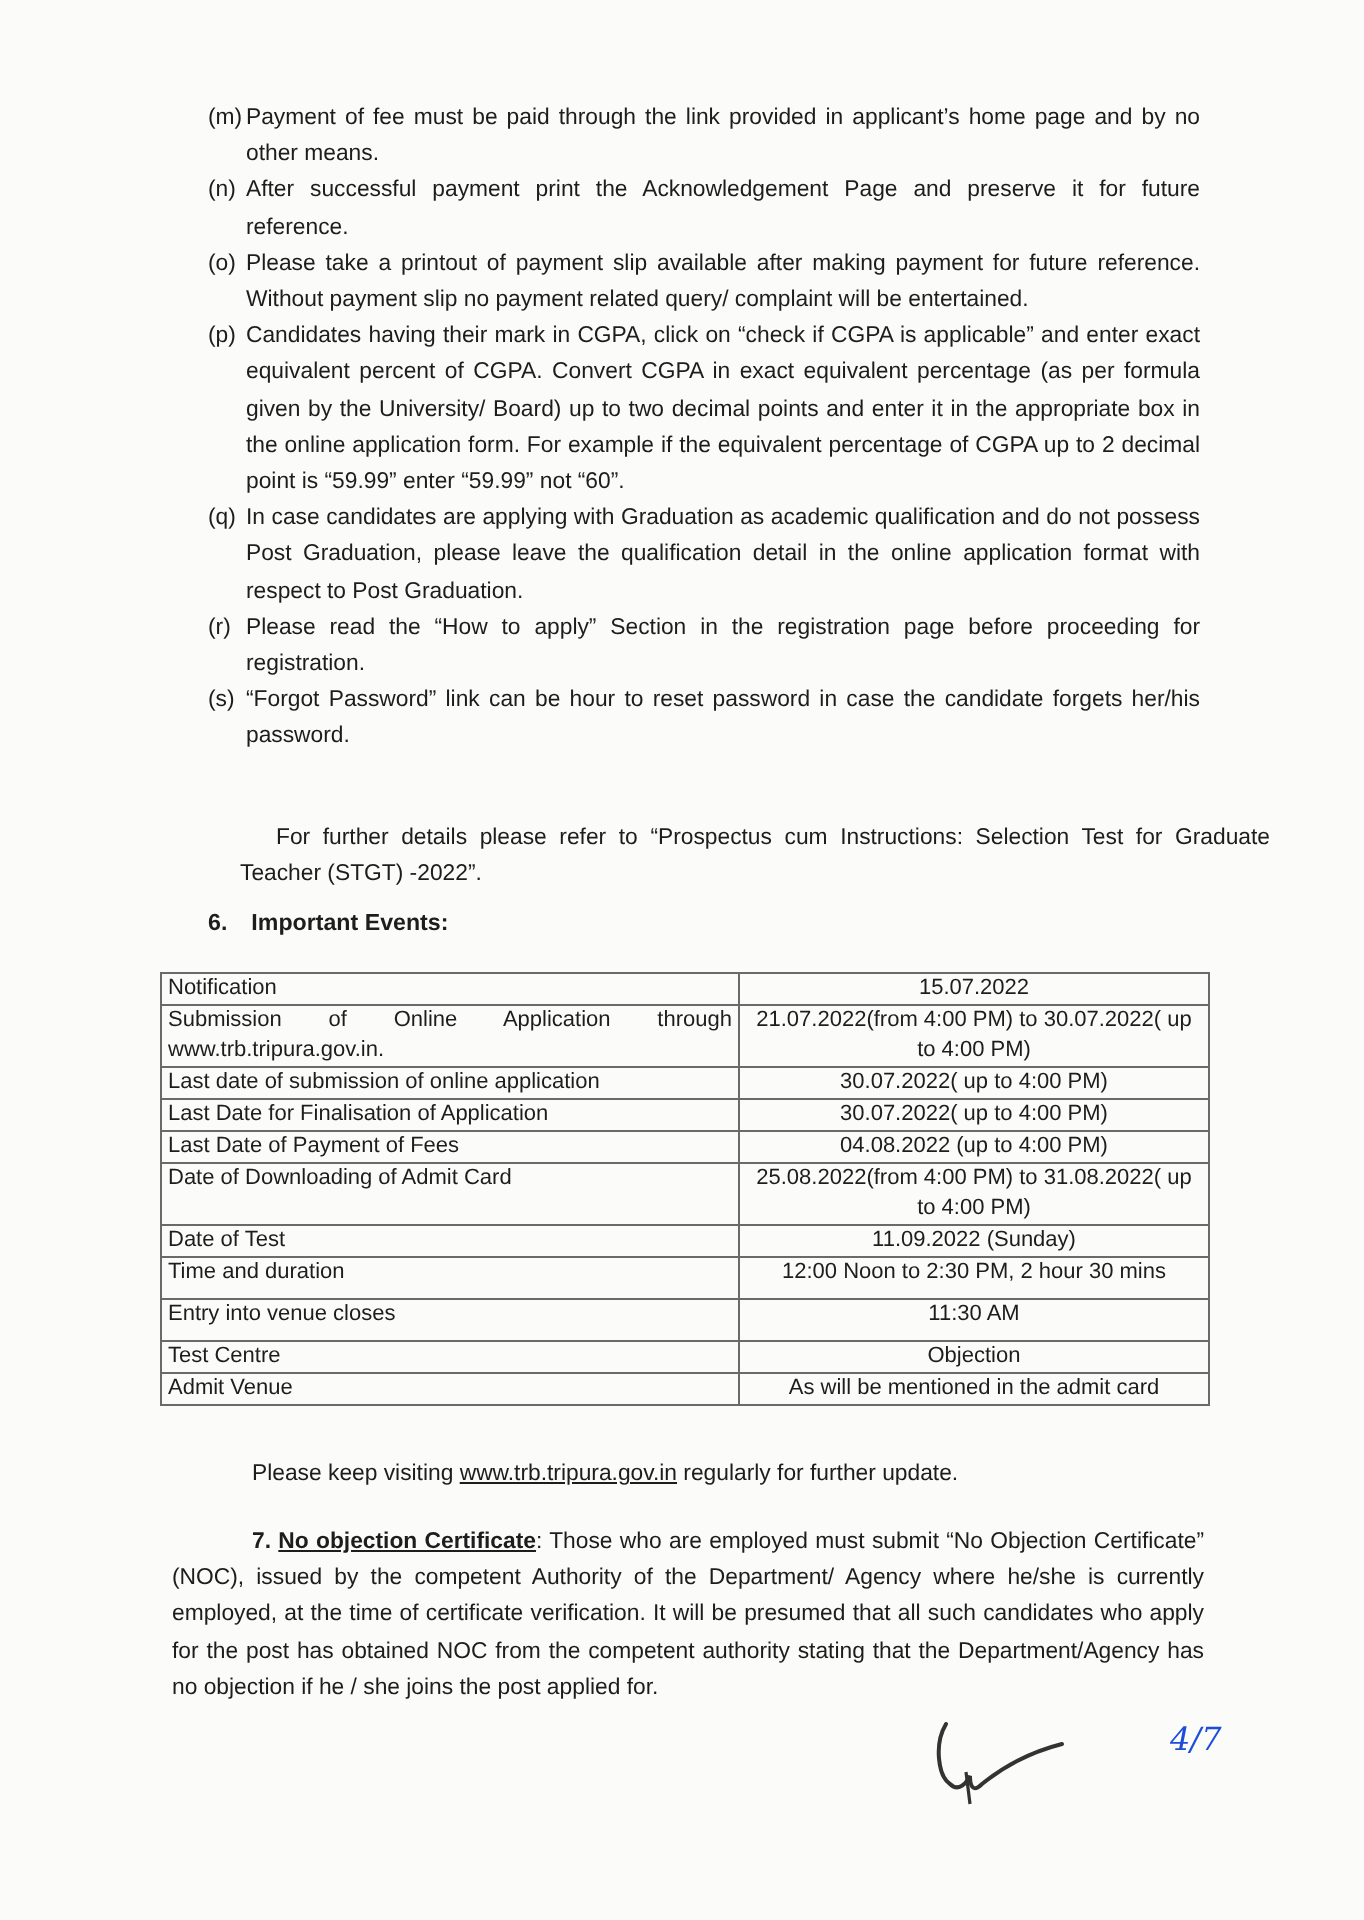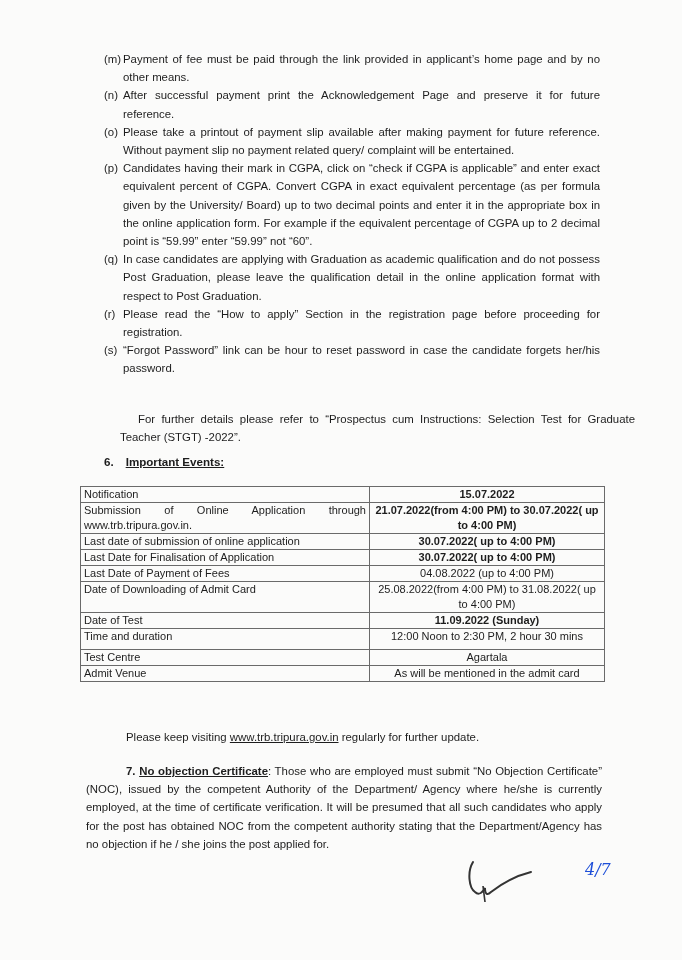--- a/index.html
+++ b/index.html
@@ -11,29 +11,29 @@
     position: relative;
   }
   .page { position: absolute; left: 0; top: 0; width: 682px; height: 960px; }
   .list { position: absolute; left: 104px; top: 50px; width: 496px; font-size: 11.4px; line-height: 18.2px; }
   .item { display: flex; text-align: justify; }
   .item .mk { width: 19px; flex: 0 0 19px; }
   .item .tx { flex: 1; text-align: justify; }
   .further { position: absolute; left: 86px; top: 410px; width: 515px; font-size: 11.4px; line-height: 18.2px; text-align: justify; text-indent: 18px; margin-left: 34px; }
   .sec6 { position: absolute; left: 104px; top: 455px; font-size: 11.6px; font-weight: bold; }
   .sec6 .num { margin-right: 12px; }
-  .sec6 .ttl { text-decoration: underline; }
+  .sec6 .ttl { }
   table.events {
     position: absolute; left: 80px; top: 486px; width: 525px;
     border-collapse: collapse; font-size: 11px; line-height: 15px;
   }
   table.events td { border: 1px solid #6a6a6a; padding: 0 3px; vertical-align: top; }
   table.events td.ev { width: 282px; }
   table.events td.dt { text-align: center; }
-  table.events td.dt.bold { font-weight: bold; }
+  table.events td.dt.bold { font-weight: normal; }
   .visit { position: absolute; left: 126px; top: 731px; font-size: 11.4px; }
   .visit .link { text-decoration: underline; }
   .sec7 { position: absolute; left: 86px; top: 762px; width: 516px; font-size: 11.4px; line-height: 18.2px; text-align: justify; text-indent: 40px; }
   .sec7 .num { font-weight: bold; }
   .sec7 .head { font-weight: bold; text-decoration: underline; }
   .sig { position: absolute; left: 465px; top: 858px; }
   .pgno { position: absolute; left: 585px; top: 860px; font-family: "DejaVu Serif", serif; font-size: 16px; color: #1d4ed8; font-style: italic; }
 </style>
 </head>
 <body>
@@ -105,22 +105,26 @@
         </tr>
         <tr>
           <td class="ev">Date of Test</td>
           <td class="dt bold">11.09.2022 (Sunday)</td>
         </tr>
         <tr>
           <td class="ev" style="height: 20px;">Time and duration</td>
           <td class="dt">12:00 Noon to 2:30 PM, 2 hour 30 mins</td>
         </tr>
         <tr>
+          <td class="ev" style="height: 20px;">Entry into venue closes</td>
+          <td class="dt">11:30 AM</td>
+        </tr>
+        <tr>
           <td class="ev">Test Centre</td>
-          <td class="dt">Agartala</td>
+          <td class="dt">Objection</td>
         </tr>
         <tr>
           <td class="ev">Admit Venue</td>
           <td class="dt">As will be mentioned in the admit card</td>
         </tr>
       </tbody>
   </table>
 
   <div class="visit">
     <span>Please keep visiting </span><span class="link">www.trb.tripura.gov.in</span><span> regularly for further update.</span>

